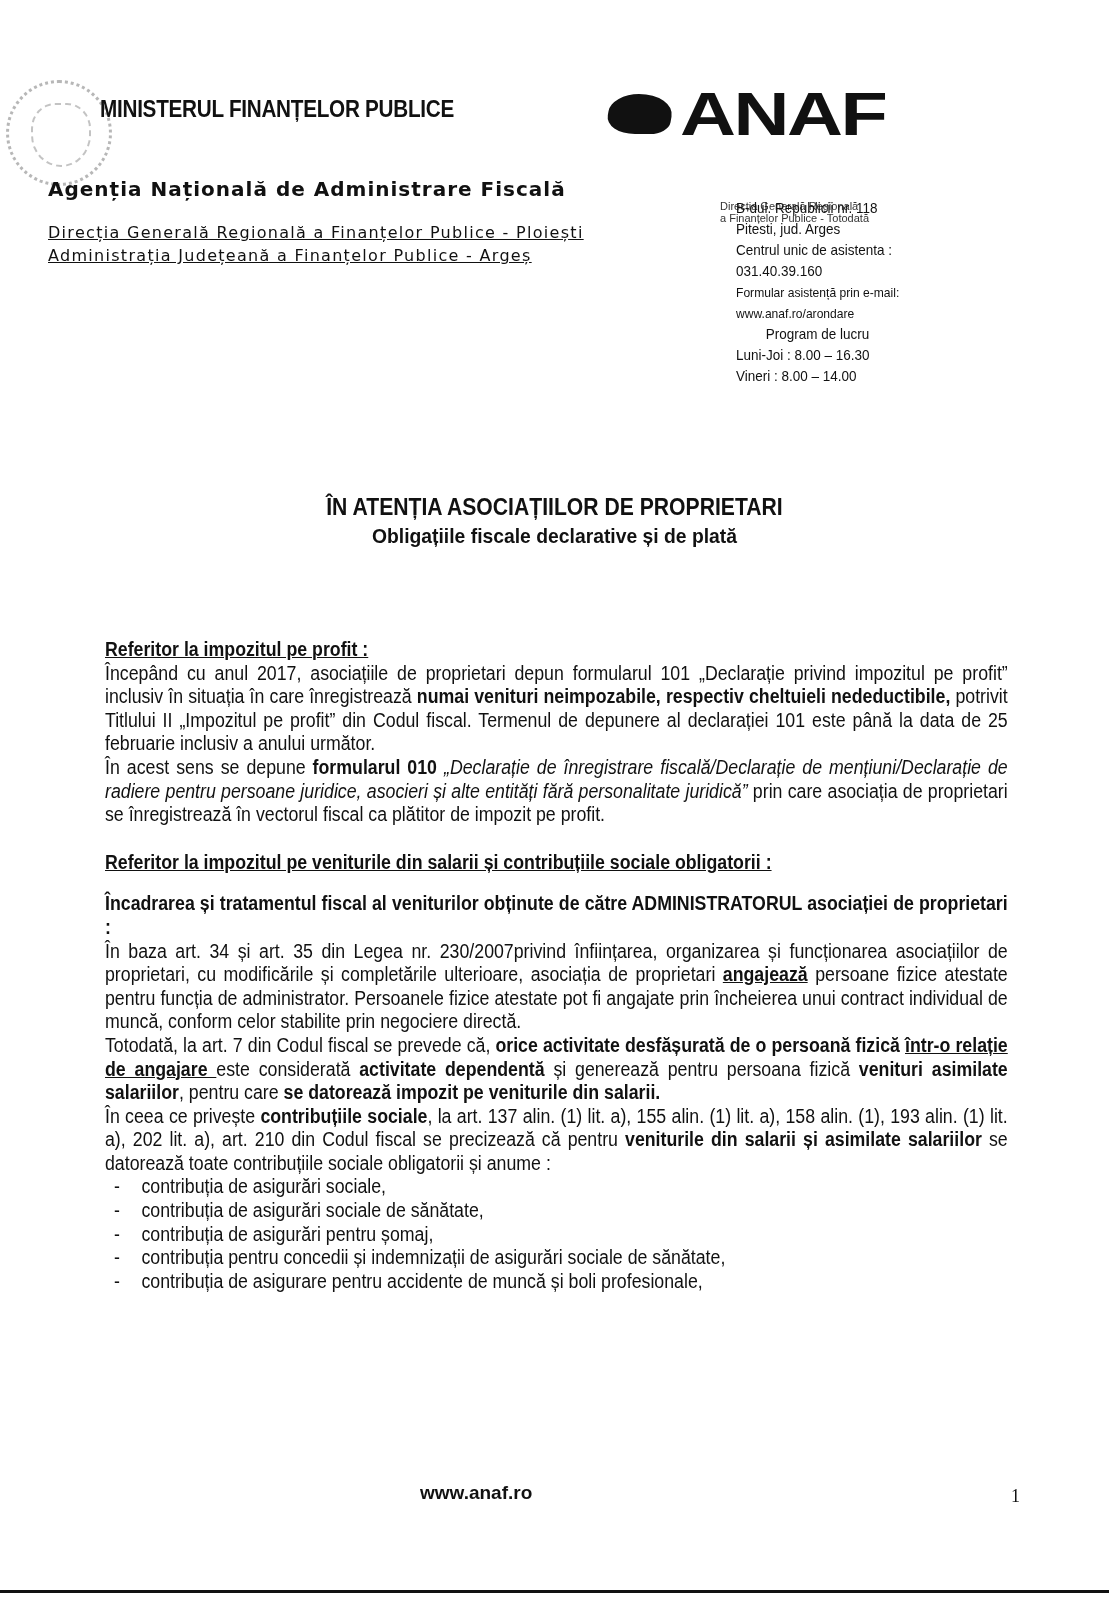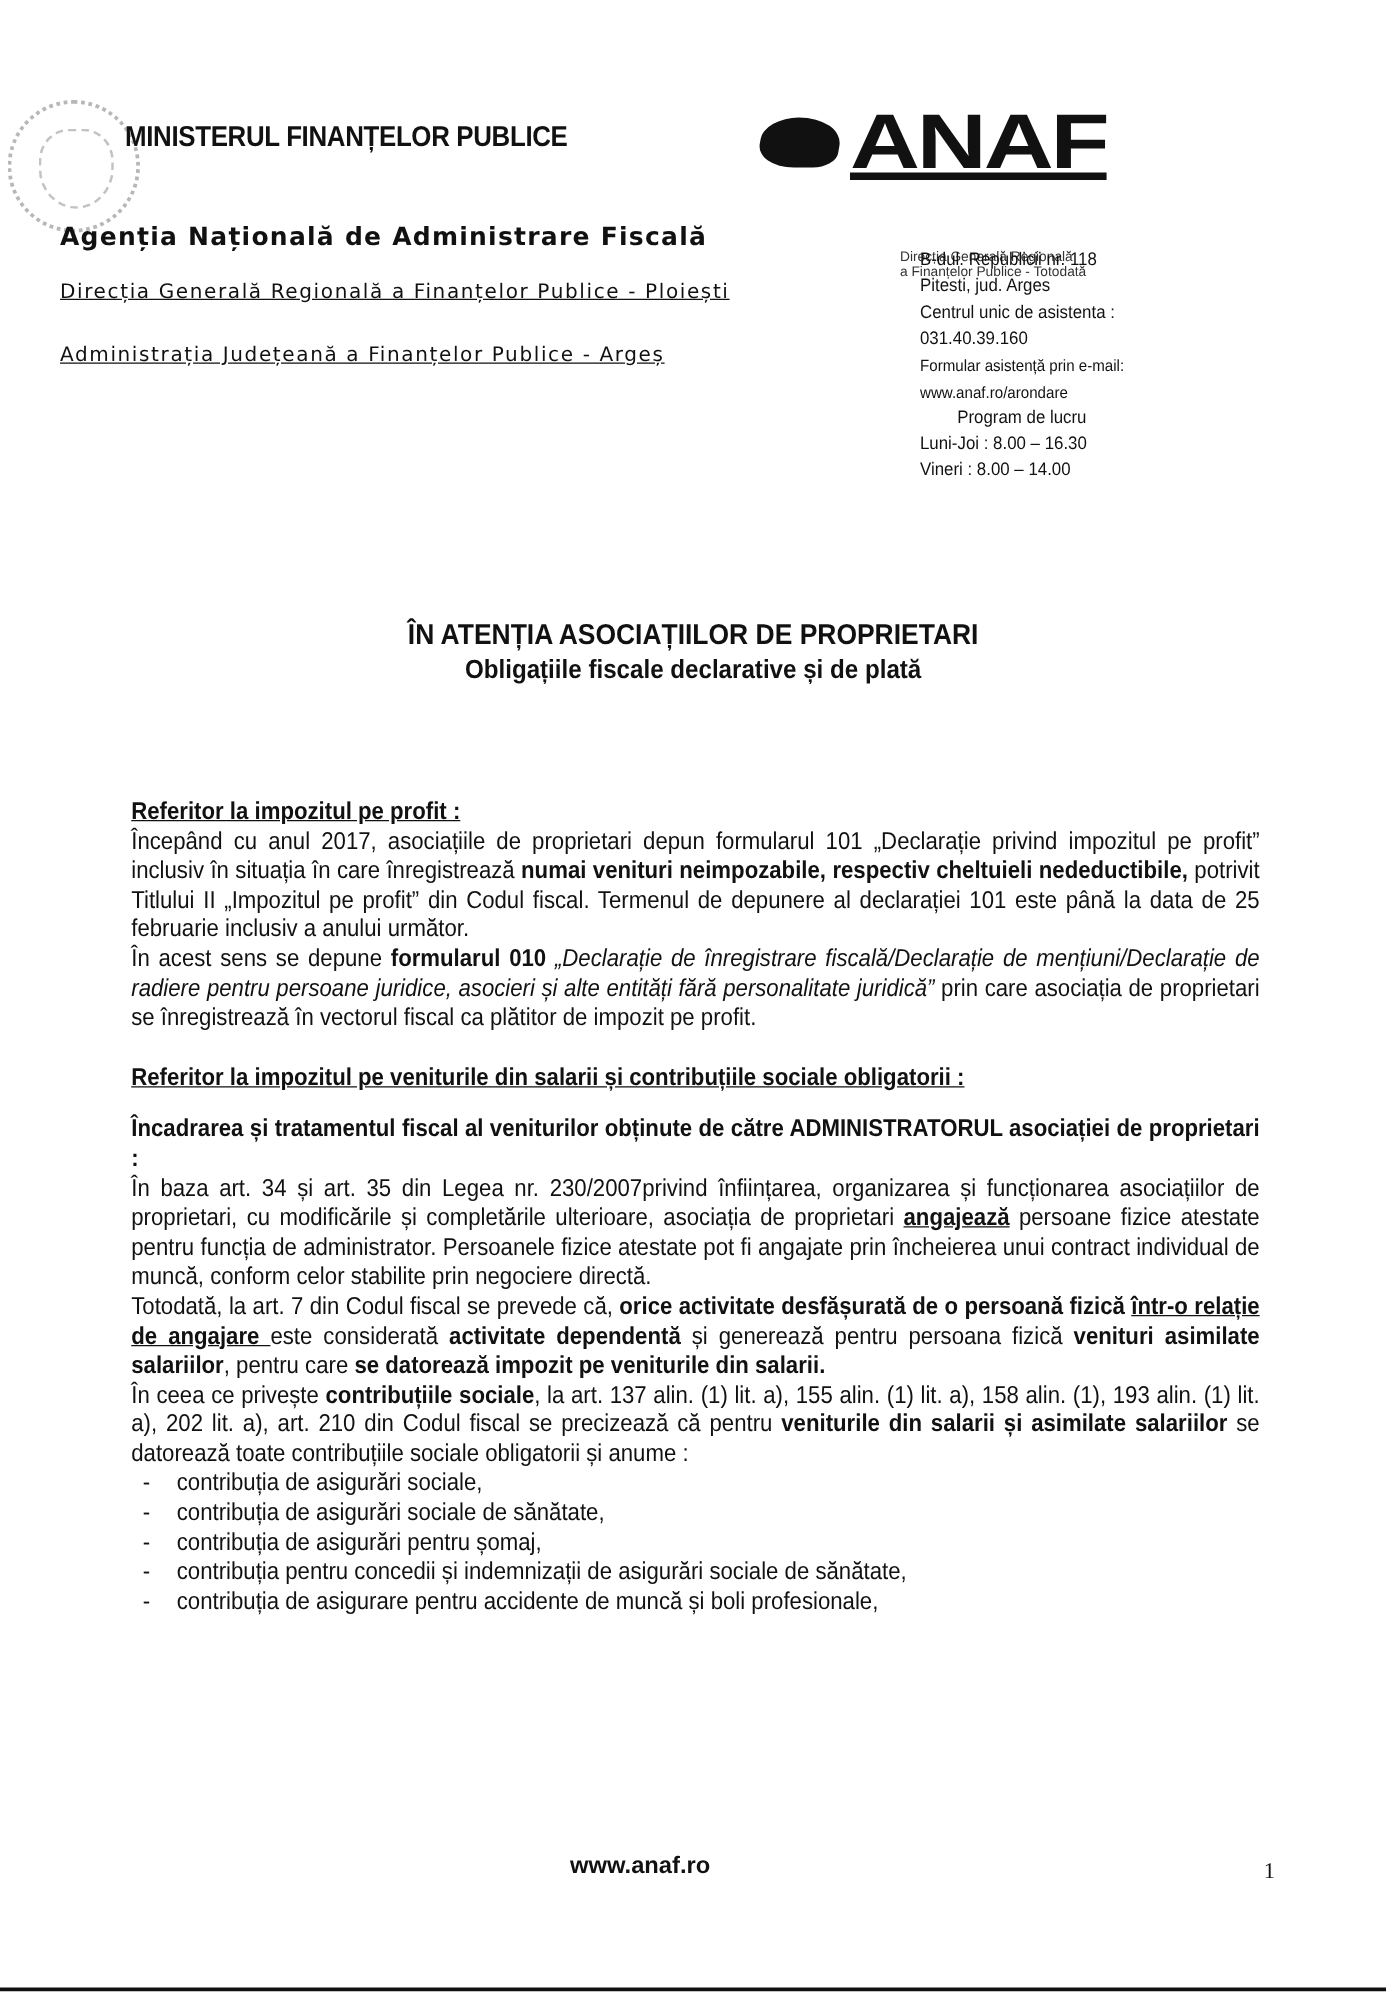--- a/index.html
+++ b/index.html
@@ -3,39 +3,39 @@
 <meta charset="utf-8">
 <style>
   html, body { margin:0; padding:0; background:#fff; }
   body { width:1109px; height:1600px; position:relative; overflow:hidden; color:#111; font-family:"Liberation Sans", sans-serif; }
   .abs { position:absolute; }
   .seal { left:6px; top:80px; width:100px; height:100px; border-radius:50%; border:3px dotted #999; opacity:.7; }
   .seal-inner { position:absolute; left:22px; top:20px; width:56px; height:60px; border:2px dashed #aaa; border-radius:40% 40% 50% 50%; }
   .ministry { left:100px; top:96px; font-size:23px; font-weight:bold; letter-spacing:-0.3px; transform:scaleX(0.9); transform-origin:left; }
   .agency { left:48px; top:177px; font-family:"DejaVu Sans", sans-serif; font-size:20px; font-weight:bold; letter-spacing:1px;text-align:center; }
   .dir1, .dir2 { left:48px; font-family:"DejaVu Sans", sans-serif; font-size:16px; letter-spacing:1.3px;text-decoration:underline; }
-  .dir1 { top:223px; } .dir2 { top:246px;margin-top:28px; }
-  .logo { left:608px; top:84px; display:flex; align-items:center;text-decoration:underline; }
+  .dir1 { top:223px; } .dir2 { top:246px; }
+  .logo { left:608px; top:84px; display:flex; align-items:center; }
   .map-shape { width:64px; height:40px; background:#111; border-radius:45% 60% 30% 50%; margin-right:8px; transform:skewX(-10deg); }
   .anaf-word { font-size:62px; font-weight:900; letter-spacing:-2px; line-height:60px; transform:scaleX(1.25); transform-origin:left; }
   .logo-sub { left:720px; top:152px; width:210px; font-size:11px; line-height:12px; color:#333;margin-top:48px; }
   .contact { left:736px; top:198px; font-size:14.5px; line-height:21px; transform:scaleX(0.93); transform-origin:left; }
   .contact .small { font-size:13px; }
   .contact .center { padding-left:32px; }
   .title { left:0; width:1109px; top:494px; text-align:center; font-size:23px; font-weight:bold; transform:scaleX(0.92); }
   .subtitle { left:0; width:1109px; top:524px; text-align:center; font-size:21px; font-weight:bold; transform:scaleX(0.92); }
   .body { left:105px; top:638px; width:902px; font-family:"Liberation Sans", sans-serif; font-size:19.5px; line-height:23.6px; text-align:justify; transform:scaleX(0.91); transform-origin:left; width:992px; }
   .body p { margin:0; }
   .body .hd { text-decoration:underline; font-weight:bold; }
   .gap { height:24px; }
   .gap2 { height:18px; }
   ul.dash { list-style:none; margin:0; padding:0 0 0 10px; }
   ul.dash li { position:relative; padding-left:30px; }
   ul.dash li:before { content:"-"; position:absolute; left:0; }
-  .footer { left:456px; top:1482px; font-size:19px; font-weight:bold; }
+  .footer { left:420px; top:1482px; font-size:19px; font-weight:bold; }
   .pagenum { left:1011px; top:1486px; font-family:"Liberation Serif", serif; font-size:18px; }
   .bottom-rule { left:0; top:1590px; width:1109px; height:3px; background:#111; }
 </style>
 </head>
 <body>
 
 <div class="abs seal">
     <div class="seal-inner"></div>
   </div>
 <div class="abs ministry">MINISTERUL FINANȚELOR PUBLICE</div>

